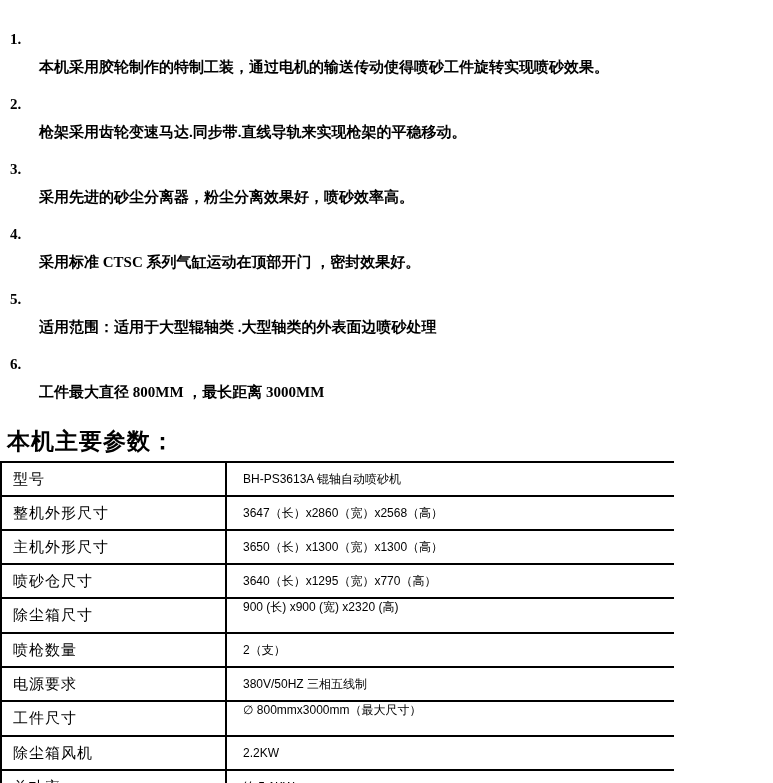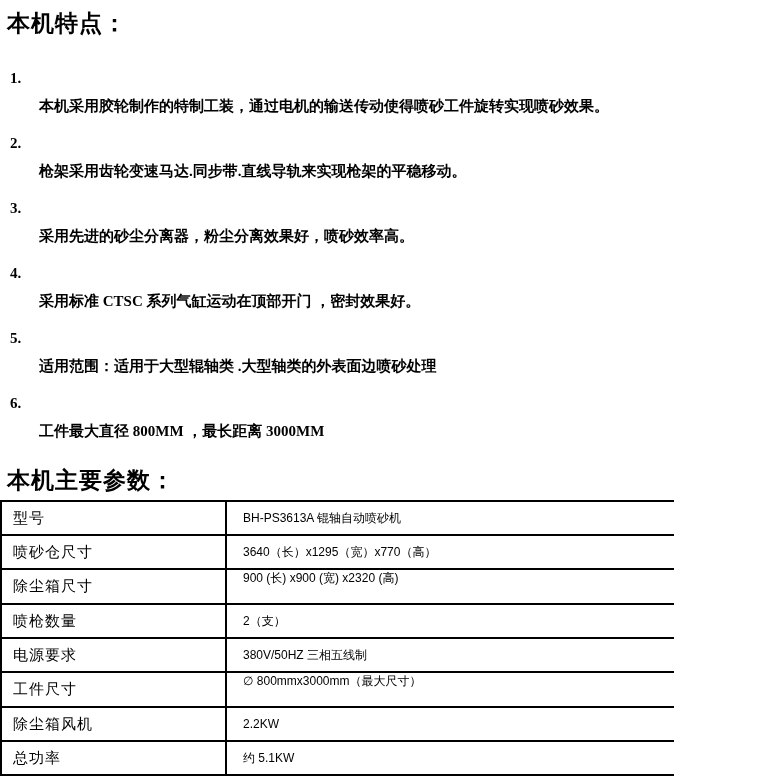--- a/index.html
+++ b/index.html
@@ -66,21 +66,20 @@
   td.v-low {
     vertical-align: bottom;
     padding-bottom: 16px;
   }
 </style>
 </head>
 <body>
 
 <div class="page">
 
-  <div class="doc-title title-features">本机特点：</div>
 
   <div class="feature-list">
     <div class="feature-item">
       <span class="feature-num">1.</span>
       <span class="feature-text">本机采用胶轮制作的特制工装，通过电机的输送传动使得喷砂工件旋转实现喷砂效果。</span>
     </div>
     <div class="feature-item">
       <span class="feature-num">2.</span>
       <span class="feature-text">枪架采用齿轮变速马达.同步带.直线导轨来实现枪架的平稳移动。</span>
     </div>
@@ -104,20 +103,28 @@
 
   <div class="doc-title title-params">本机主要参数：</div>
 
   <table class="params">
     <tbody>
       <tr>
         <td class="param-label">型号</td>
         <td class="param-value">BH-PS3613A 锟轴自动喷砂机</td>
       </tr>
       <tr>
+        <td class="param-label">整机外形尺寸</td>
+        <td class="param-value">3647（长）x2860（宽）x2568（高）</td>
+      </tr>
+      <tr>
+        <td class="param-label">主机外形尺寸</td>
+        <td class="param-value">3650（长）x1300（宽）x1300（高）</td>
+      </tr>
+      <tr>
         <td class="param-label">喷砂仓尺寸</td>
         <td class="param-value">3640（长）x1295（宽）x770（高）</td>
       </tr>
       <tr>
         <td class="param-label">除尘箱尺寸</td>
         <td class="param-value v-low">900 (长) x900 (宽) x2320 (高)</td>
       </tr>
       <tr>
         <td class="param-label">喷枪数量</td>
         <td class="param-value">2（支）</td>

